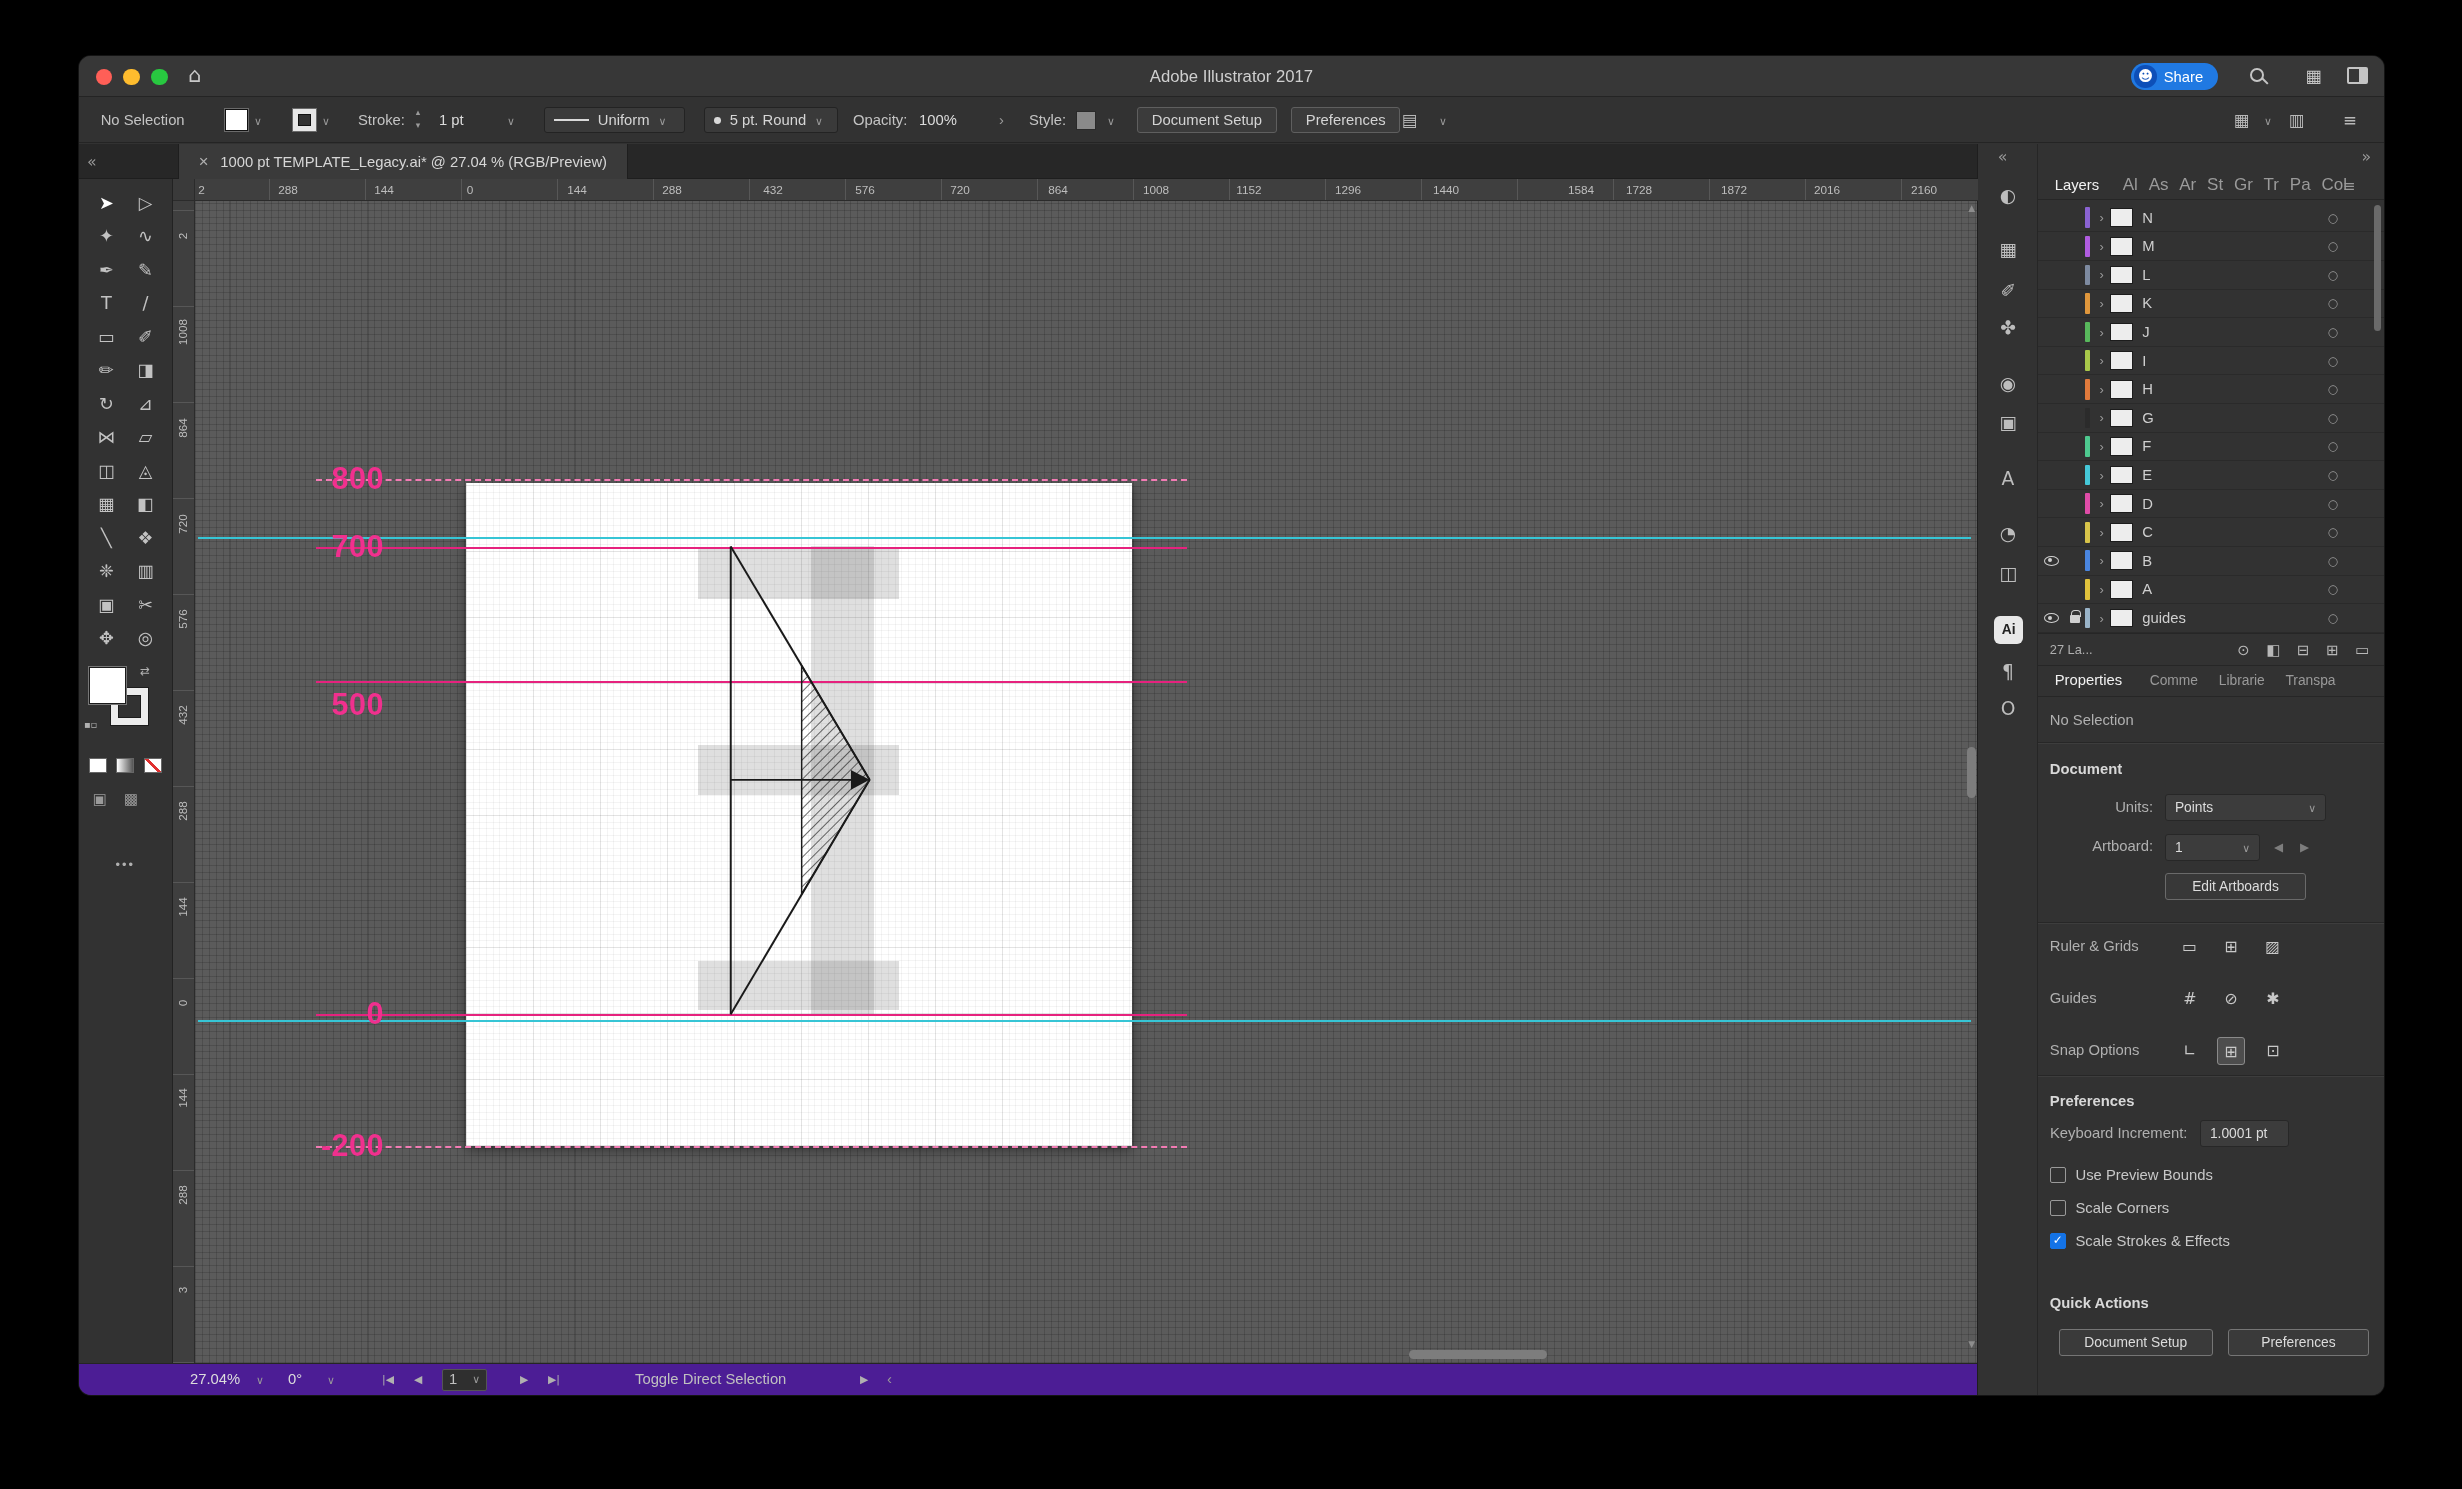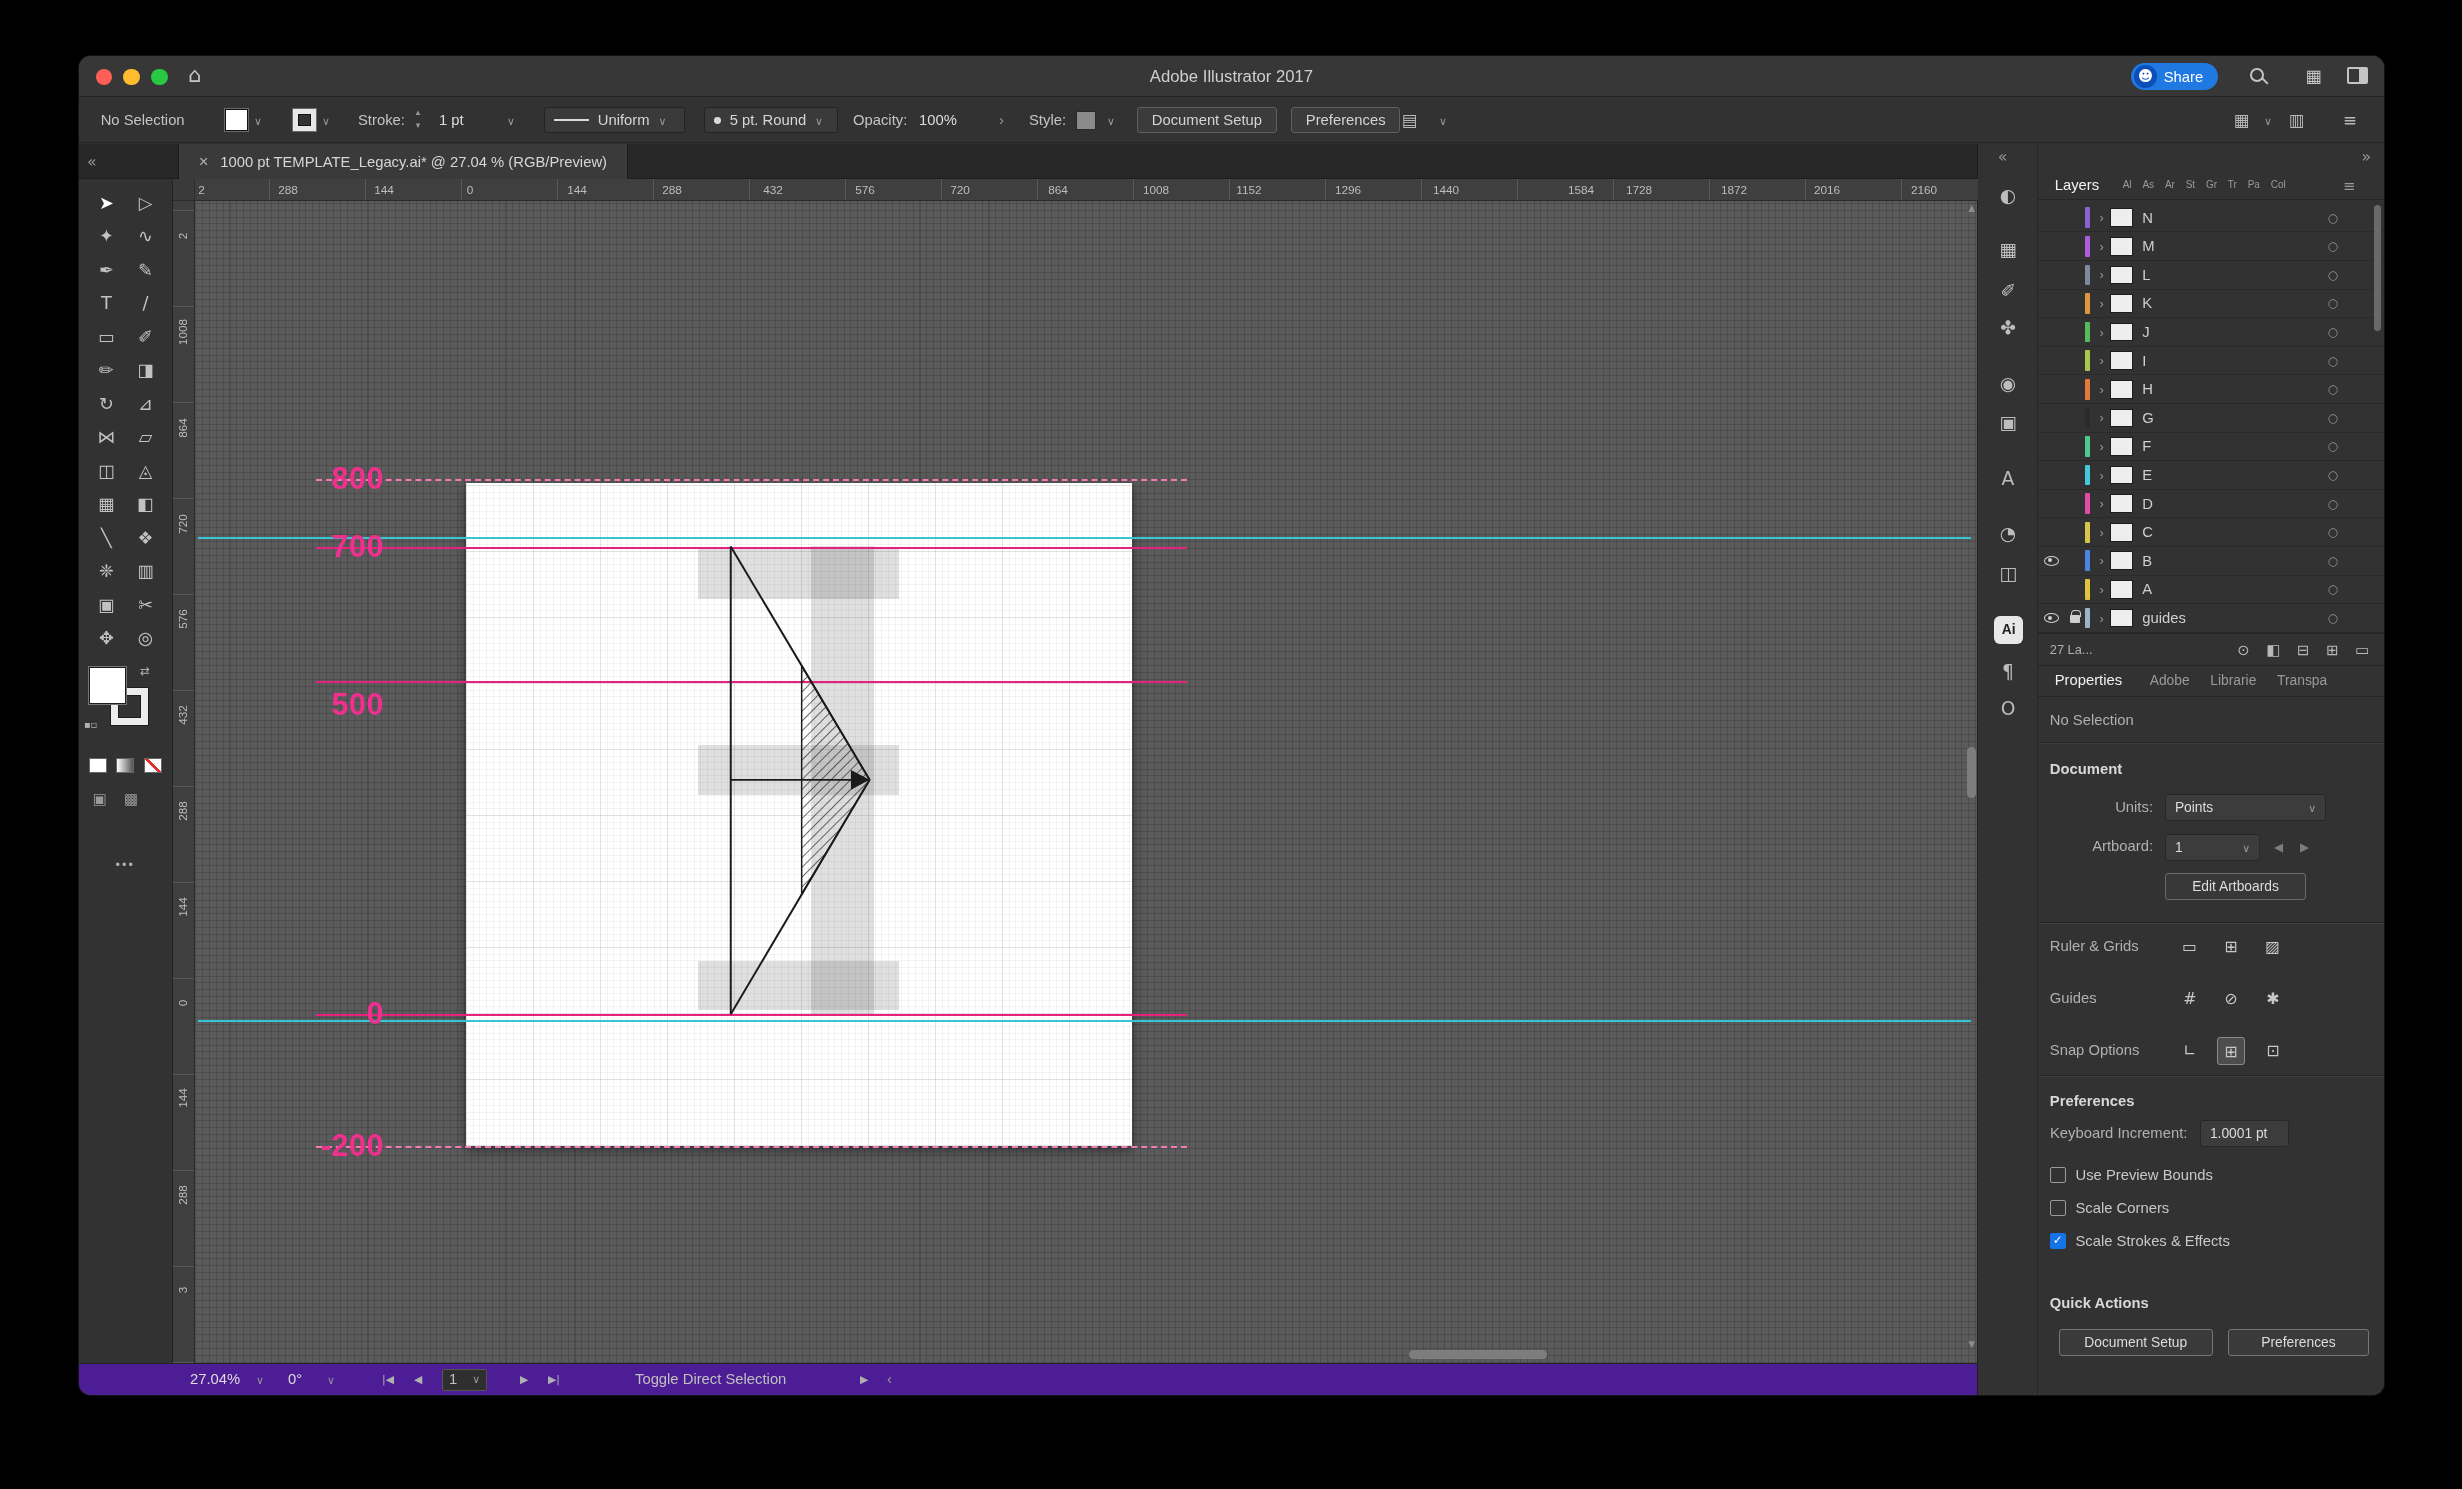--- a/index.html
+++ b/index.html
@@ -106,21 +106,21 @@
 
   
   .rightcol{position:absolute;left:1898px;top:88px;width:407px;height:1251px;background:#323232;border-left:1px solid #1e1e1e;}
   .iconstrip{position:absolute;left:0;top:0;width:60px;height:100%;border-right:1px solid #262626;}
   .iconstrip .collapse{position:absolute;left:19.7px;top:3px;}
   .strip-ic{position:absolute;left:0;width:60px;text-align:center;font-size:18.7px;color:#bdbdbd;height:25.6px;line-height:25.6px;font-family:"DejaVu Sans",sans-serif;}
   .strip-ic.ai{left:15.8px;width:29.6px;height:27.6px;background:#e8e8e8;color:#222;border-radius:5.9px;font-size:13.8px;line-height:27.6px;font-weight:700;font-family:"Liberation Sans",sans-serif;}
   .panels{position:absolute;left:60px;top:0;width:347px;height:100%;}
   .panels .collapse{position:absolute;right:13.8px;top:3px;}
   .ltabs{position:absolute;left:0;top:26.6px;width:100%;height:29.6px;border-bottom:1px solid #262626;display:flex;align-items:center;padding-left:16.7px;}
-  .ltab{color:#9a9a9a;font-size:10px;margin-right:10.8px;white-space:nowrap;}
+  .ltab{color:#9a9a9a;font-size:17px;margin-right:10.8px;white-space:nowrap;}
   .ltab.on{color:#f2f2f2;margin-right:23.6px;font-size:14.8px;}
   .lmenu{margin-left:auto;margin-right:15.8px;color:#9a9a9a;font-size:14.8px;font-family:"DejaVu Sans",sans-serif;}
   #llist{position:absolute;left:0;top:56px;width:100%;padding-top:3.9px;}
   .lrow{display:flex;align-items:center;height:28.6px;padding-right:37px;border-bottom:1px solid rgba(0,0,0,.14);}
   .c-eye{width:26.6px;text-align:center;} .c-lock{width:20.7px;text-align:center;}
   .eye{display:inline-block;width:14.8px;height:9.9px;border:1.5px solid #cfcfcf;border-radius:50%;position:relative;}
   .eye::after{content:"";position:absolute;width:3.9px;height:3.9px;border-radius:50%;background:#cfcfcf;left:3.4px;top:1.5px;}
   .lockic{display:inline-block;width:10.8px;height:7.9px;background:#cfcfcf;border-radius:1px;position:relative;margin-top:5.9px;}
   .lockic::before{content:"";position:absolute;left:1px;top:-4.9px;width:8.9px;height:5.9px;border:1.5px solid #cfcfcf;border-bottom:none;border-radius:3.9px 3.9px 0 0;}
   .c-bar{width:4.9px;height:20.7px;border-radius:1px;margin-right:3px;}
@@ -532,21 +532,21 @@
             <span class="fic">⊙</span>
             <span class="fic">◧</span>
             <span class="fic">⊟</span>
             <span class="fic">⊞</span>
             <span class="fic">▭</span>
           </span>
       </div>
 
       <div class="ptabs" id="ptabs">
           <span class="ptab on">Properties</span>
-          <span class="ptab">Adobe</span>
+          <span class="ptab">Comme</span>
           <span class="ptab">Librarie</span>
           <span class="ptab">Transpa</span>
         </div>
 
       <span class="p-lbl" style="left:11.8px;top:568px">No Selection</span>
       <div class="p-div" style="top:598px"></div>
 
       <span class="p-hdr" style="top:617px">Document</span>
       <span class="p-lbl" style="left:0;top:655px;width:115px;text-align:right">Units:</span>
       <div class="p-field" style="left:127px;top:650px;width:161px">

